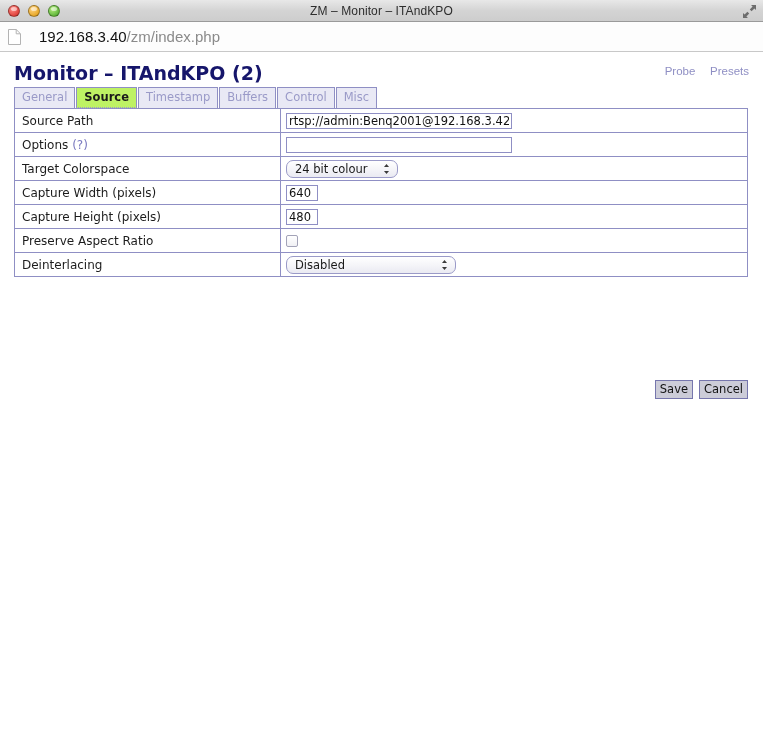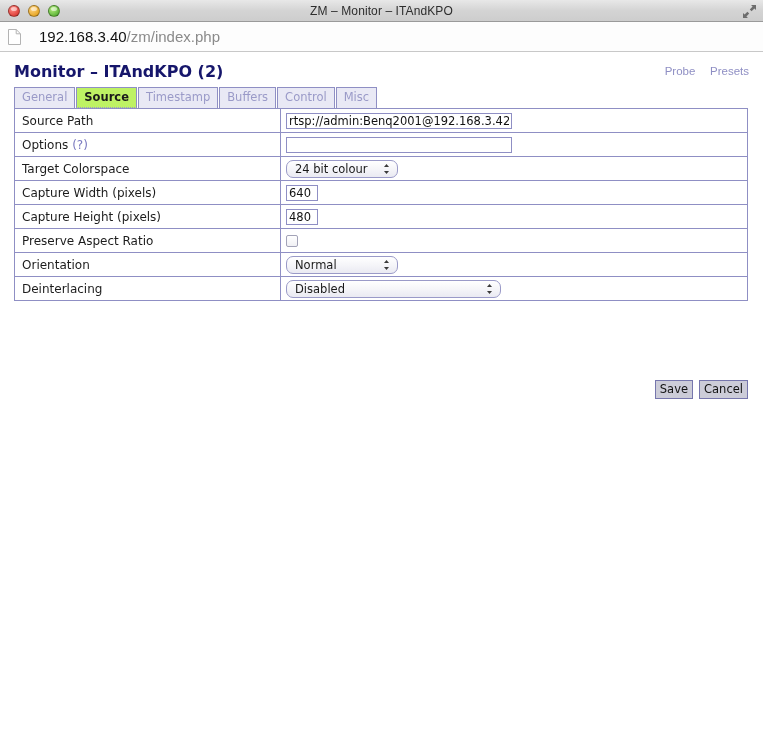--- a/index.html
+++ b/index.html
@@ -110,21 +110,21 @@
   }
 
   .page-head {
     position: absolute;
     left: 14px;
     top: 10px;
     right: 14px;
     height: 20px;
   }
   .page-title {
-    font-size: 16px;
+    font-size: 19px;
     font-weight: bold;
     color: #16166b;
     font-family: "DejaVu Sans", sans-serif;
     margin-top: 10px;
   }
   .head-links {
     position: absolute;
     right: 0;
     top: 2px;
     font-size: 11.5px;
@@ -222,21 +222,21 @@
     background: linear-gradient(to bottom, #ffffff 0%, #f4f4f8 55%, #eaeaf2 100%);
     font-size: 11.5px;
     color: #1a1a1a;
     box-sizing: border-box;
     padding: 0 20px 0 8px;
     font-family: "DejaVu Sans", sans-serif;
     white-space: nowrap;
   }
   .sel.w1 { width: 113px; }
   .sel.w3 { width: 112px; }
-  .sel.w4 { width: 215px; }
+  .sel.w4 { width: 170px; }
   .sel .arrows {
     position: absolute;
     right: 7px;
     top: 50%;
     transform: translateY(-50%);
     width: 7px;
     height: 12px;
   }
 
   .cbox {
@@ -367,34 +367,20 @@
           </td>
         </tr>
 
         <tr>
           <td class="lbl">Preserve Aspect Ratio</td>
           <td class="fld">
             <span class="cbox"></span>
           </td>
         </tr>
 
-        <tr>
-          <td class="lbl">Orientation</td>
-          <td class="fld">
-            <span class="sel w3">
-              <span>Normal</span>
-              <span class="arrows">
-                <svg width="7" height="12" viewBox="0 0 7 12">
-                  <path d="M3.5 1 L6 4 L1 4 Z" fill="#3a3a3a"></path>
-                  <path d="M3.5 11 L1 8 L6 8 Z" fill="#3a3a3a"></path>
-                </svg>
-              </span>
-            </span>
-          </td>
-        </tr>
 
         <tr>
           <td class="lbl">Deinterlacing</td>
           <td class="fld">
             <span class="sel w4">
               <span>Disabled</span>
               <span class="arrows">
                 <svg width="7" height="12" viewBox="0 0 7 12">
                   <path d="M3.5 1 L6 4 L1 4 Z" fill="#3a3a3a"></path>
                   <path d="M3.5 11 L1 8 L6 8 Z" fill="#3a3a3a"></path>

